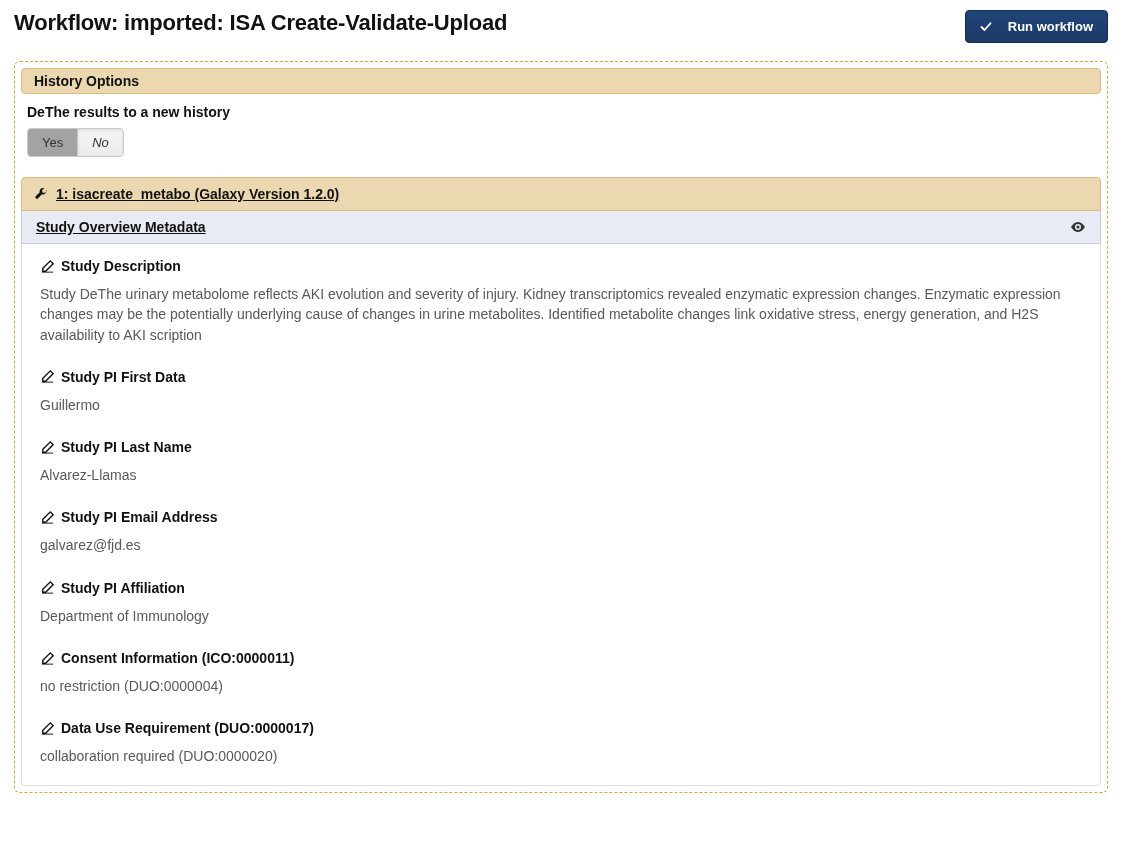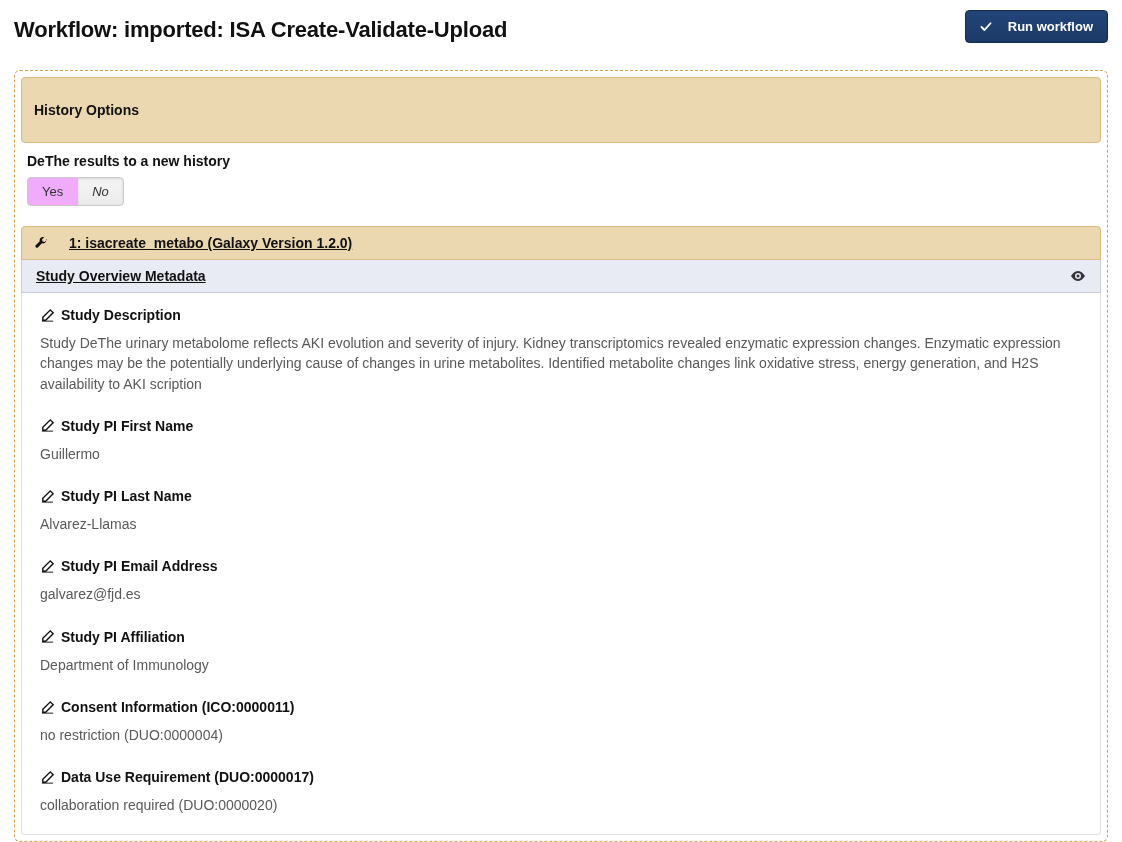--- a/index.html
+++ b/index.html
@@ -6,22 +6,22 @@
     body {
       font-family: "Lucida Grande", "Lucida Sans Unicode", Geneva, Verdana, sans-serif;
       background: #fff;
       padding: 10px 14px;
       width: 1122px;
       color: #111;
     }
     .header-row {
       display: flex;
       justify-content: space-between;
-      align-items: flex-end;
-      margin-bottom: 27px;
+      align-items: flex-start;
+      margin-bottom: 18px;
     }
     .page-title {
       font-size: 22px;
       font-weight: 800;
       letter-spacing: -0.2px;
     }
     .run-btn {
       background: #1f3e6b;
       background: linear-gradient(to bottom, #214478, #1c3a66);
       color: #fff;
@@ -38,39 +38,39 @@
     .check-icon { display:inline-block; width:12px; height:12px; }
     .dashed-container {
       border: 1px dashed #d9a24a;
       border-radius: 6px;
       padding: 6px;
     }
     .history-header {
       background: #ecd8b0;
       border: 1px solid #d9bb82;
       border-radius: 4px;
-      padding: 24px 12px;
+      padding: 4px 12px;
       font-size: 14px;
       font-weight: 700;
     }
     .history-body {
       padding: 10px 6px 16px;
     }
     .history-body-label {
       font-size: 14px;
       font-weight: 700;
       margin-bottom: 8px;
     }
     .toggle-group {
       display: inline-flex;
       border-radius: 4px;
       overflow: hidden;
     }
     .toggle-btn {
-      background: #f0abfc;
+      background: #a3a3a3;
       border: 1px solid #c9c9c9;
       padding: 6px 14px;
       font-size: 13px;
       cursor: pointer;
       color: #333;
     }
     .toggle-btn:first-child { border-right: none; border-radius: 4px 0 0 4px; }
     .toggle-btn:last-child { border-radius: 0 4px 4px 0; }
     .toggle-btn.active {
       background: linear-gradient(to bottom, #f5f5f5, #ececec);
@@ -79,21 +79,21 @@
     }
     .tool-header {
       background: #ecd8b0;
       border: 1px solid #d9bb82;
       border-radius: 4px 4px 0 0;
       padding: 8px 12px;
       font-size: 14px;
       font-weight: 700;
       display: flex;
       align-items: center;
-      gap: 21px;
+      gap: 8px;
       margin-top: 4px;
     }
     .tool-header a {
       color: #111;
       text-decoration: underline;
     }
     .wrench-icon { width: 14px; height: 14px; flex-shrink:0; }
     .section-header {
       background: #e8ebf4;
       border: 1px solid #c8cddb;
@@ -188,21 +188,21 @@
       </div>
       <div class="field-value">Study DeThe urinary metabolome reflects AKI evolution and severity of injury. Kidney transcriptomics revealed enzymatic expression changes. Enzymatic expression changes may be the potentially underlying cause of changes in urine metabolites. Identified metabolite changes link oxidative stress, energy generation, and H2S availability to AKI scription</div>
     </div>
 
     <div class="field">
       <div class="field-label">
         <span class="edit-icon"><svg viewBox="0 0 16 16" fill="none" stroke="#111" stroke-width="1.5">
               <path d="M11 2l3 3-8 8H3v-3l8-8z"></path>
               <path d="M2 14h12" stroke-width="1"></path>
             </svg></span>
-        <span>Study PI First Name</span>
+        <span>Study PI First Data</span>
       </div>
       <div class="field-value">Guillermo</div>
     </div>
 
     <div class="field">
       <div class="field-label">
         <span class="edit-icon"><svg viewBox="0 0 16 16" fill="none" stroke="#111" stroke-width="1.5">
               <path d="M11 2l3 3-8 8H3v-3l8-8z"></path>
               <path d="M2 14h12" stroke-width="1"></path>
             </svg></span>

